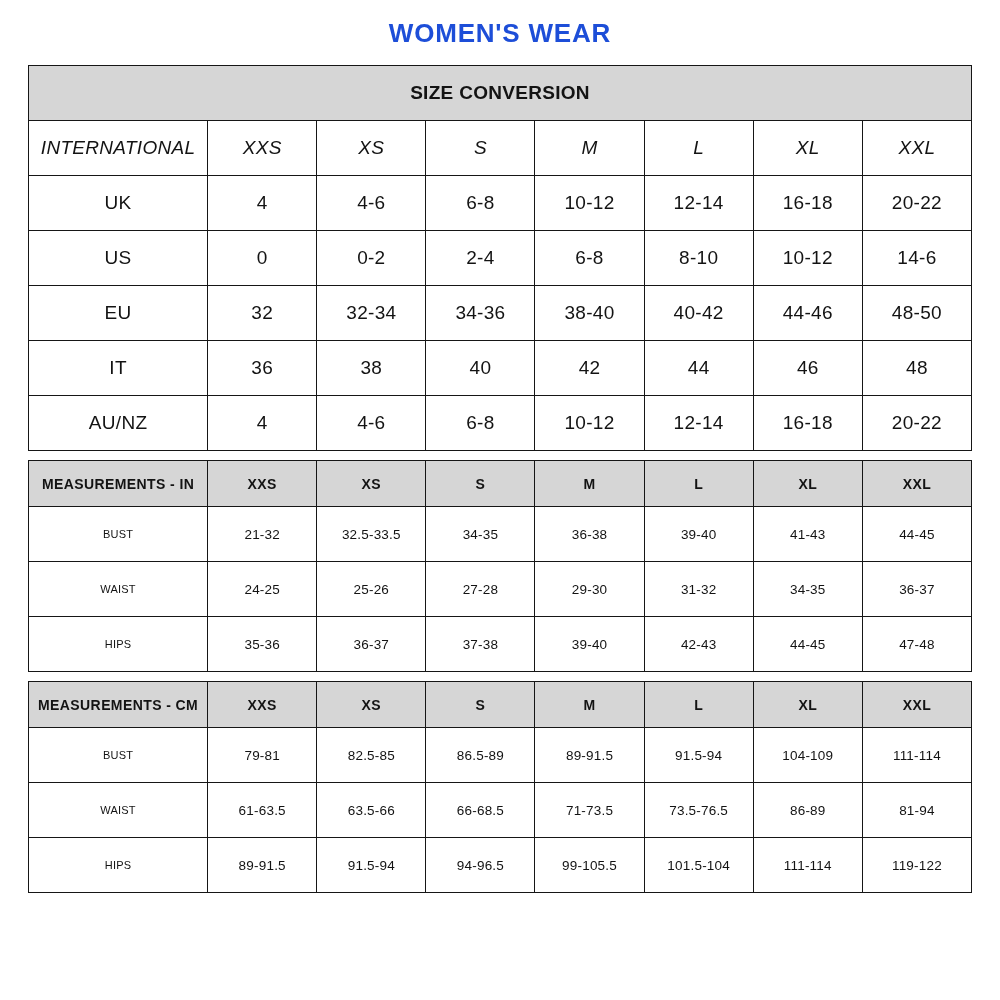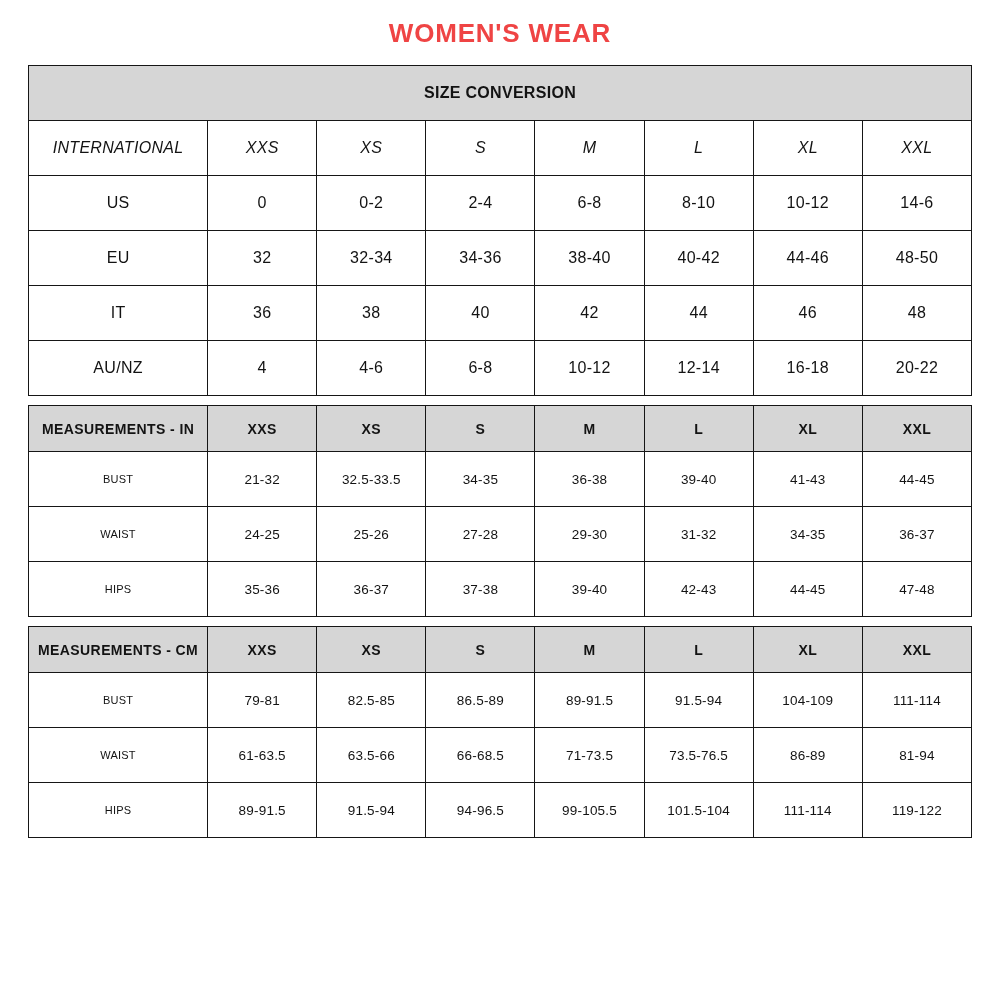--- a/index.html
+++ b/index.html
@@ -15,21 +15,21 @@
     box-sizing: border-box;
     padding: 8px 28px 0 28px;
     background: #ffffff;
   }
   .page-title {
     text-align: center;
     font-size: 26px;
     font-weight: bold;
     letter-spacing: 0.8px;
     margin: 10px 0 16px 0;
-    color: #ef4444;
+    color: #1d4ed8;
   }
   table.sheet {
     width: 100%;
     border-collapse: collapse;
     table-layout: fixed;
     margin-bottom: 9px;
   }
   table.sheet td {
     border: 1.5px solid #161616;
     text-align: center;
@@ -40,21 +40,21 @@
   }
   
   td.banner-cell {
     background: #d6d6d6;
     font-weight: bold;
     font-size: 16px;
     letter-spacing: 0.6px;
     height: 44px;
   }
   
-  table.t-conversion td { height: 55px; font-size: 16px; letter-spacing: 0.3px; }
+  table.t-conversion td { height: 55px; font-size: 19px; letter-spacing: 0.3px; }
   table.t-conversion tr.header-plain td { background: #ffffff; font-weight: normal; font-style: italic; }
   
   table.t-measure td { height: 55px; font-size: 13.5px; letter-spacing: 0.2px; }
   table.t-measure tr.header-gray td {
     background: #d6d6d6;
     font-weight: bold;
     font-size: 14px;
     height: 46px;
     letter-spacing: 0.4px;
   }
@@ -87,20 +87,30 @@
         </tr>
         <tr class="header-plain">
           <td class="row-label">INTERNATIONAL</td>
           <td>XXS</td>
           <td>XS</td>
           <td>S</td>
           <td>M</td>
           <td>L</td>
           <td>XL</td>
           <td>XXL</td>
+        </tr>
+        <tr>
+          <td class="row-label">UK</td>
+          <td>4</td>
+          <td>4-6</td>
+          <td>6-8</td>
+          <td>10-12</td>
+          <td>12-14</td>
+          <td>16-18</td>
+          <td>20-22</td>
         </tr>
         <tr>
           <td class="row-label">US</td>
           <td>0</td>
           <td>0-2</td>
           <td>2-4</td>
           <td>6-8</td>
           <td>8-10</td>
           <td>10-12</td>
           <td>14-6</td>

